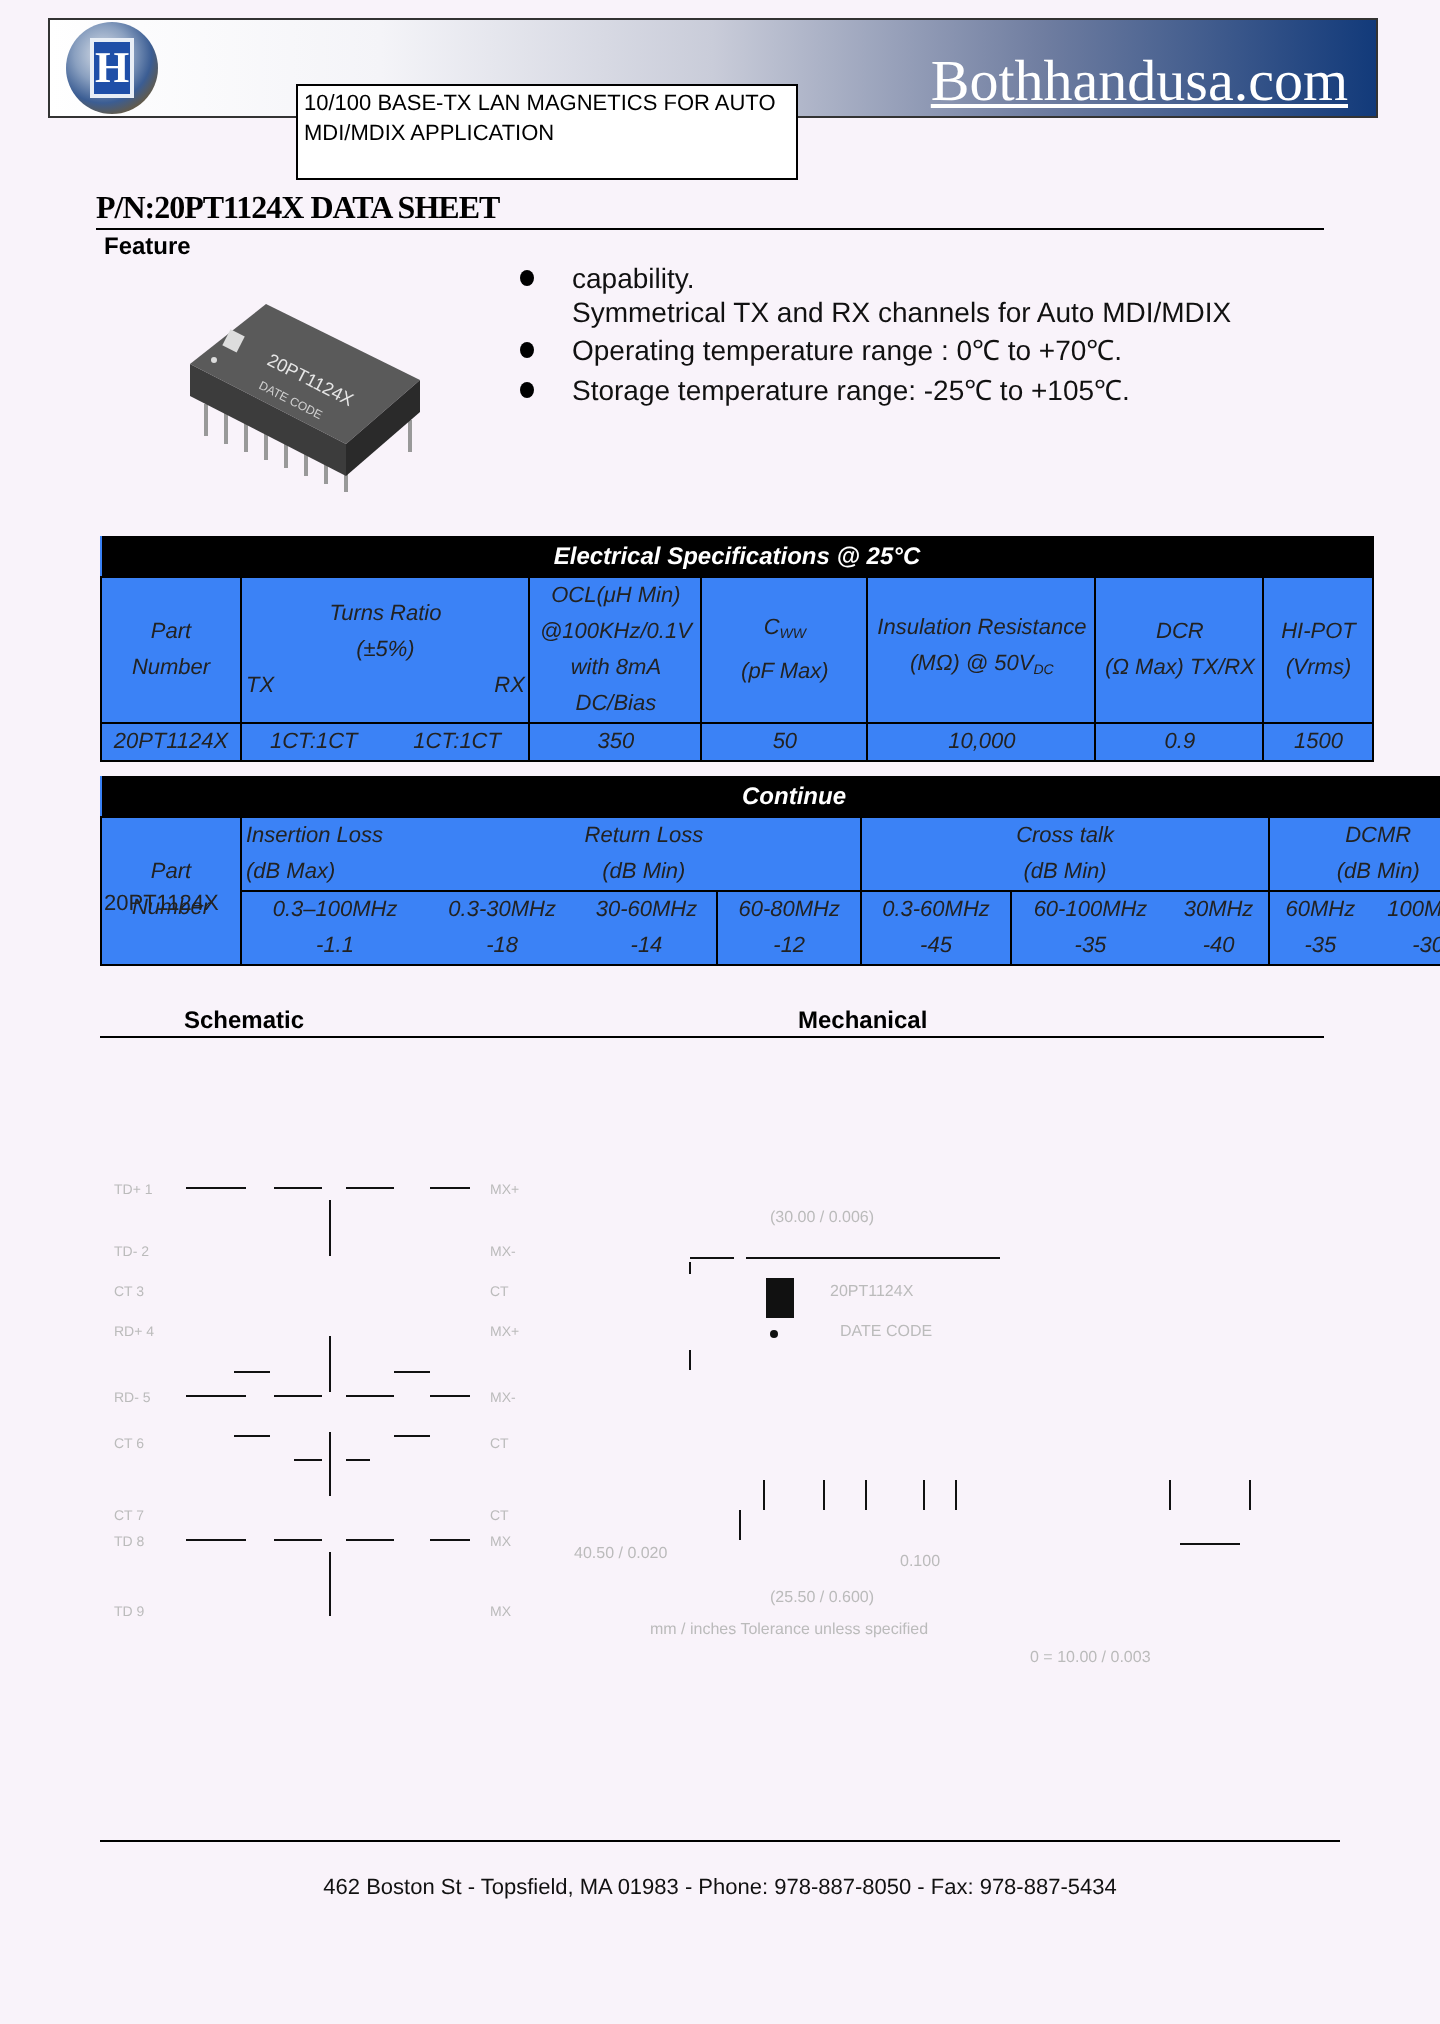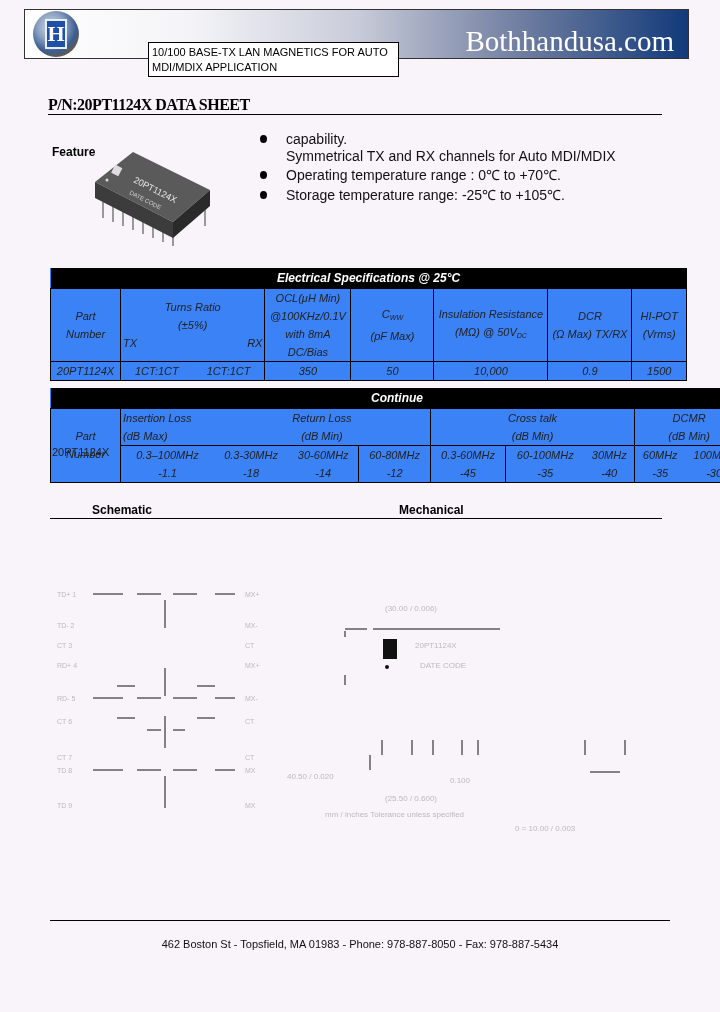--- a/index.html
+++ b/index.html
@@ -6,28 +6,28 @@
   html, body { width: 720px; height: 1012px; background: #f9f3fa; overflow: hidden; }
   body { position: relative; font-family: "Liberation Sans", sans-serif; color: #000; }
 
   
   .banner { position: absolute; left: 24px; top: 9px; width: 665px; height: 50px; border: 1px solid #333;
     background: linear-gradient(to right, #ffffff 0%, #f4f4f8 25%, #c9ccd9 50%, #6f7da0 75%, #123a7a 100%); }
   .logo { position: absolute; left: 8px; top: 1px; width: 46px; height: 46px; border-radius: 50%;
     background: radial-gradient(circle at 40% 35%, #d9dfe8 0%, #8aa0c0 35%, #3b5d93 60%, #6b5a3a 80%, #c9a86a 100%); }
   .logo-letter { position: absolute; left: 12px; top: 8px; width: 22px; height: 30px; background: #1f4fa8;
     border: 2px solid #e8eef6; color: #fff; font: bold 22px/26px "Liberation Serif", serif; text-align: center; }
-  .brand { position: absolute; right: 14px; top: 14px; font: 29px/34px "Liberation Serif", serif; color: #fff; }
-  .subtitle-box { position: absolute; left: 148px; top: 42px; width: 251px; height: 35px; background: #fff;
+  .brand { position: absolute; right: 14px; top: 14px; font: 29px/34px "Liberation Serif", serif; color: #fff; text-decoration: underline; }
+  .subtitle-box { position: absolute; left: 148px; top: 42px; width: 251px; height: 48px; background: #fff;
     border: 1px solid #000; padding: 2px 3px; font-size: 11px; line-height: 15px; }
 
   
   .title { position: absolute; left: 48px; top: 96px; font: bold 16px/18px "Liberation Serif", serif; letter-spacing: -0.5px; }
   .title-rule { position: absolute; left: 48px; top: 114px; width: 614px; height: 1px; background: #000; }
-  .section-feature { position: absolute; left: 52px; top: 116px; font: bold 12px/14px "Liberation Sans", sans-serif; margin-top: 29px; }
+  .section-feature { position: absolute; left: 52px; top: 116px; font: bold 12px/14px "Liberation Sans", sans-serif; }
 
   
   .chip { position: absolute; left: 85px; top: 140px; width: 130px; height: 110px; }
 
   
   .features { position: absolute; left: 258px; top: 131px; width: 420px; list-style: none; font-size: 14px; line-height: 16.5px; color: #111; }
   .features li { position: relative; padding-left: 28px; margin-bottom: 3px; }
   .features li::before { content: ""; position: absolute; left: 2px; top: 4px; width: 7px; height: 8px; border-radius: 50%; background: #000; }
 
   

